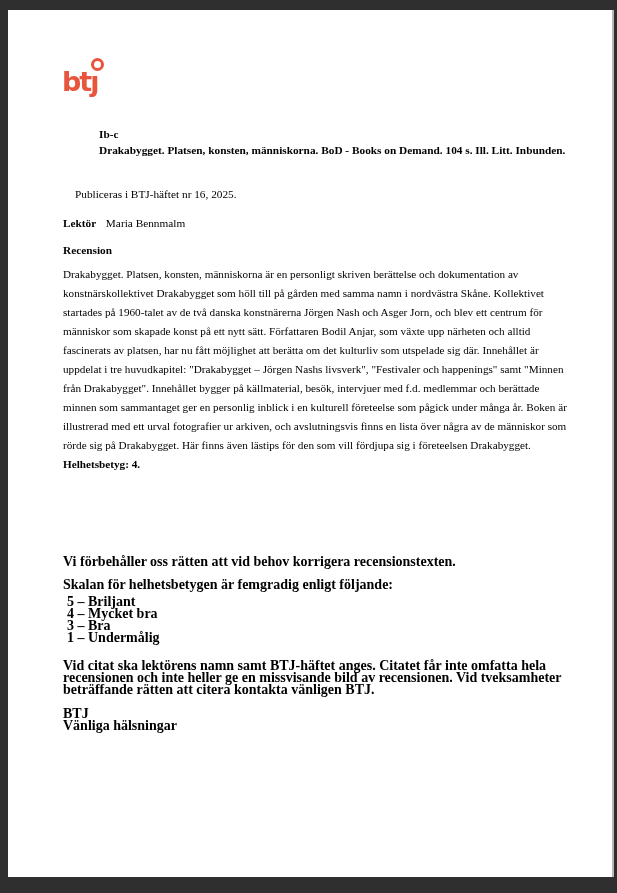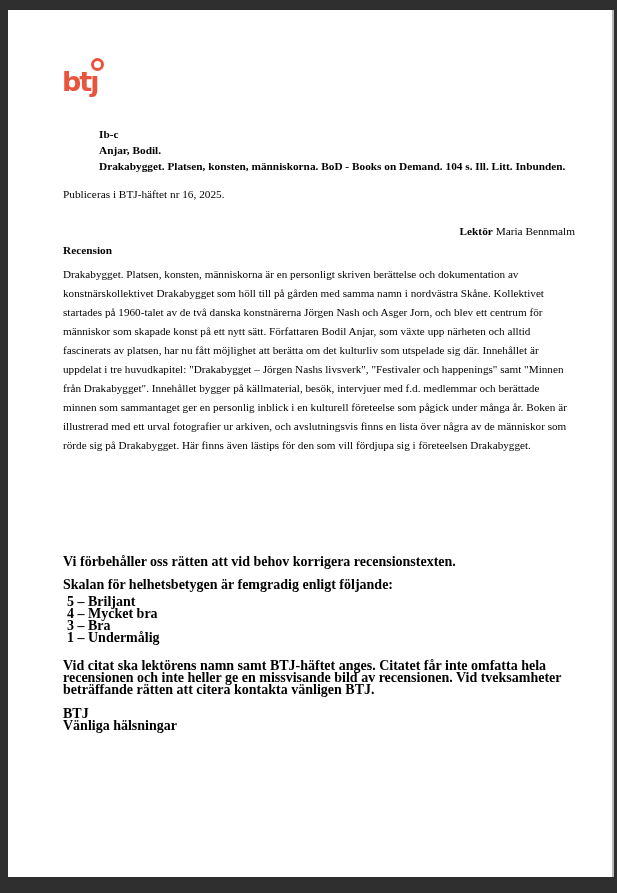--- a/index.html
+++ b/index.html
@@ -53,57 +53,57 @@
     border: 3.5px solid;
     border-color: inherit;
     border-radius: 50%;
     background: #ffffff;
     display: inline-block;
   }
   
   .abs { position: absolute; left: 55px; width: 512px; }
   .id-block { top: 116px; font-weight: bold; font-size: 11.3px; line-height: 16px; margin-left: 36px; }
   .id-block .nowrap { white-space: nowrap; }
-  .pub-line { top: 176px; font-size: 11.3px; line-height: 16px; }
-  .lektor-line { top: 213px; font-size: 11.3px; line-height: 16px; text-align: right; }
+  .pub-line { top: 176px; font-size: 11.3px; line-height: 16px; margin-left: 12px; }
+  .lektor-line { top: 205px; font-size: 11.3px; line-height: 16px; }
   .lektor-label { font-weight: bold; display: inline-block; min-width: 40px; }
   .recension-label { top: 232px; font-weight: bold; font-size: 11.3px; line-height: 16px; }
   .review-block { top: 255px; font-size: 11.2px; line-height: 19px; }
   .rating-line { font-weight: bold; }
   .footer-block { top: 546px; font-weight: bold; font-size: 14px; line-height: 12.3px; }
   .footer-block .gap { height: 11px; }
   .scale-list { margin: 4px; padding: 0; list-style: none; }
 </style>
 </head>
 <body>
 
 <div class="viewport">
   <div class="page">
 
     <div class="logo">
       <span class="logo-text" id="logo-text" style="color: rgb(232, 84, 60); border-color: rgb(232, 84, 60);">btȷ<span class="logo-ring"></span></span>
     </div>
 
     <div class="abs id-block">
       <div>Ib-c</div>
-      <div>Anjar, Bodil.</div>
       <div class="nowrap">Drakabygget. Platsen, konsten, människorna. BoD - Books on Demand. 104 s. Ill. Litt. Inbunden.</div>
     </div>
 
     <div class="abs pub-line">Publiceras i BTJ-häftet nr 16, 2025.</div>
 
     <div class="abs lektor-line">
       <span class="lektor-label">Lektör</span>
       <span>Maria Bennmalm</span>
     </div>
 
     <div class="abs recension-label">Recension</div>
 
     <div class="abs review-block">
       <div>Drakabygget. Platsen, konsten, människorna är en personligt skriven berättelse och dokumentation av konstnärskollektivet Drakabygget som höll till på gården med samma namn i nordvästra Skåne. Kollektivet startades på 1960-talet av de två danska konstnärerna Jörgen Nash och Asger Jorn, och blev ett centrum för människor som skapade konst på ett nytt sätt. Författaren Bodil Anjar, som växte upp närheten och alltid fascinerats av platsen, har nu fått möjlighet att berätta om det kulturliv som utspelade sig där. Innehållet är uppdelat i tre huvudkapitel: "Drakabygget – Jörgen Nashs livsverk", "Festivaler och happenings" samt "Minnen från Drakabygget". Innehållet bygger på källmaterial, besök, intervjuer med f.d. medlemmar och berättade minnen som sammantaget ger en personlig inblick i en kulturell företeelse som pågick under många år. Boken är illustrerad med ett urval fotografier ur arkiven, och avslutningsvis finns en lista över några av de människor som rörde sig på Drakabygget. Här finns även lästips för den som vill fördjupa sig i företeelsen Drakabygget.</div>
+      <div class="rating-line">Helhetsbetyg: 4.</div>
     </div>
 
     <div class="abs footer-block">
       <div>Vi förbehåller oss rätten att vid behov korrigera recensionstexten.</div>
       <div class="gap"></div>
       <div>Skalan för helhetsbetygen är femgradig enligt följande:</div>
       <ul class="scale-list">
         <li>5 – Briljant</li>
         <li>4 – Mycket bra</li>
         <li>3 – Bra</li>

